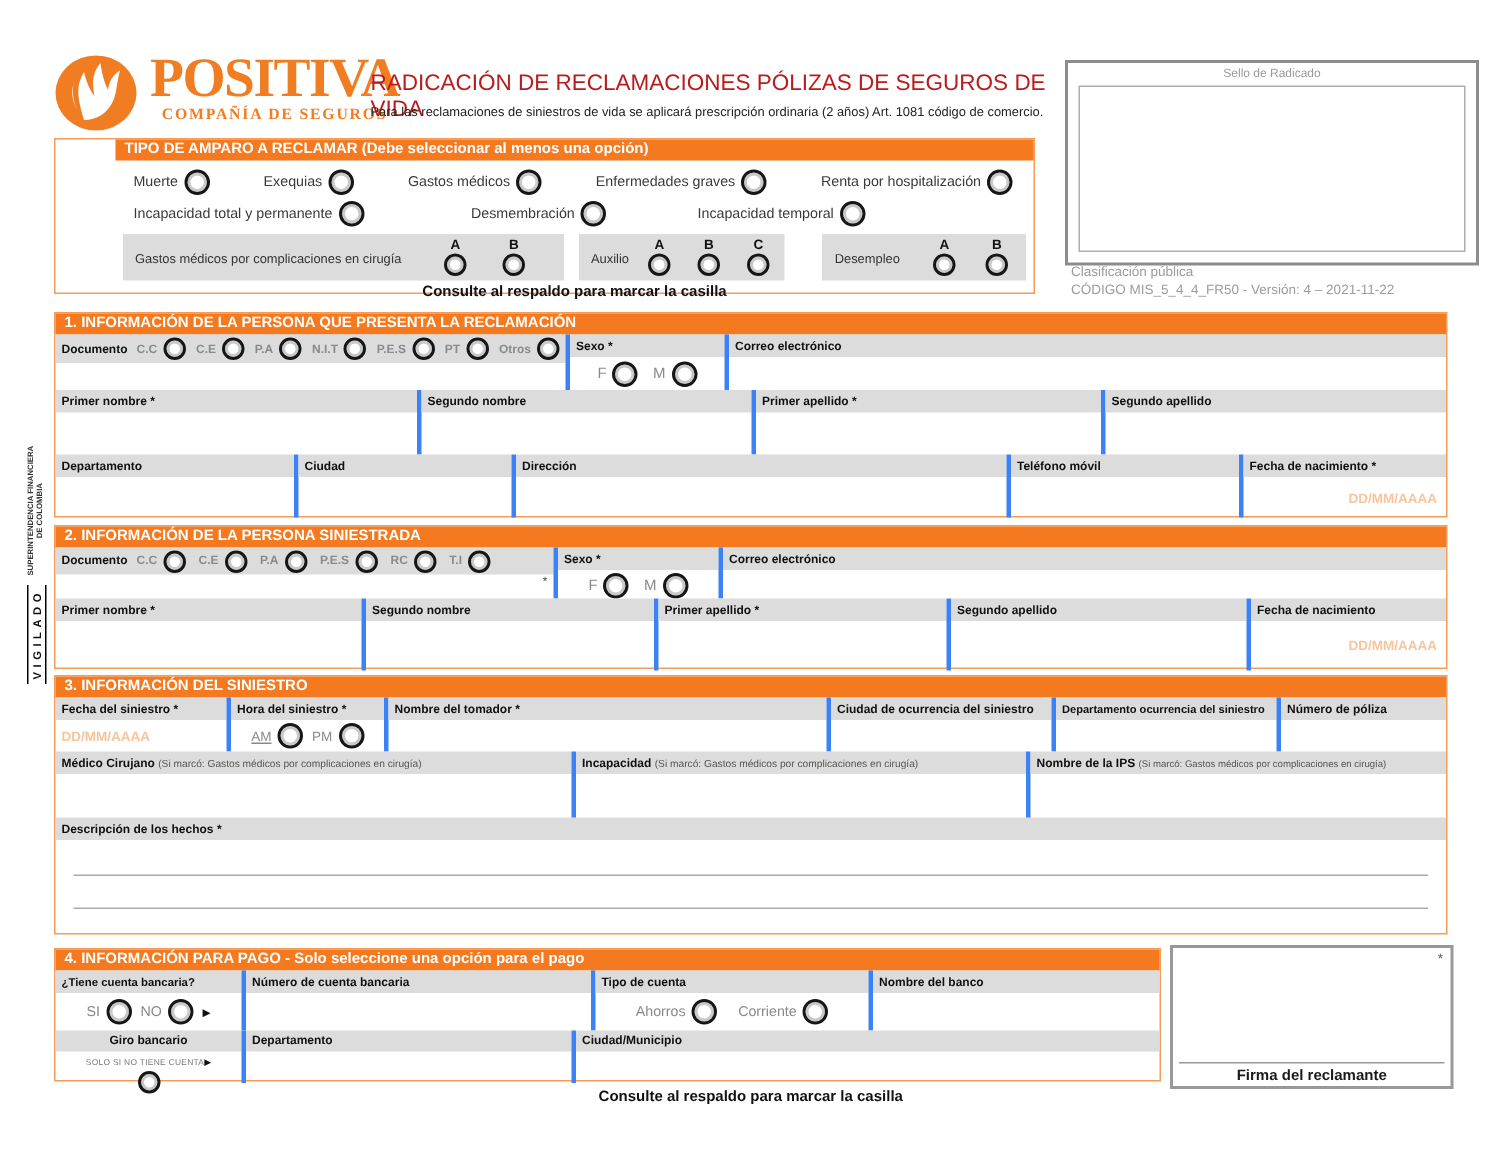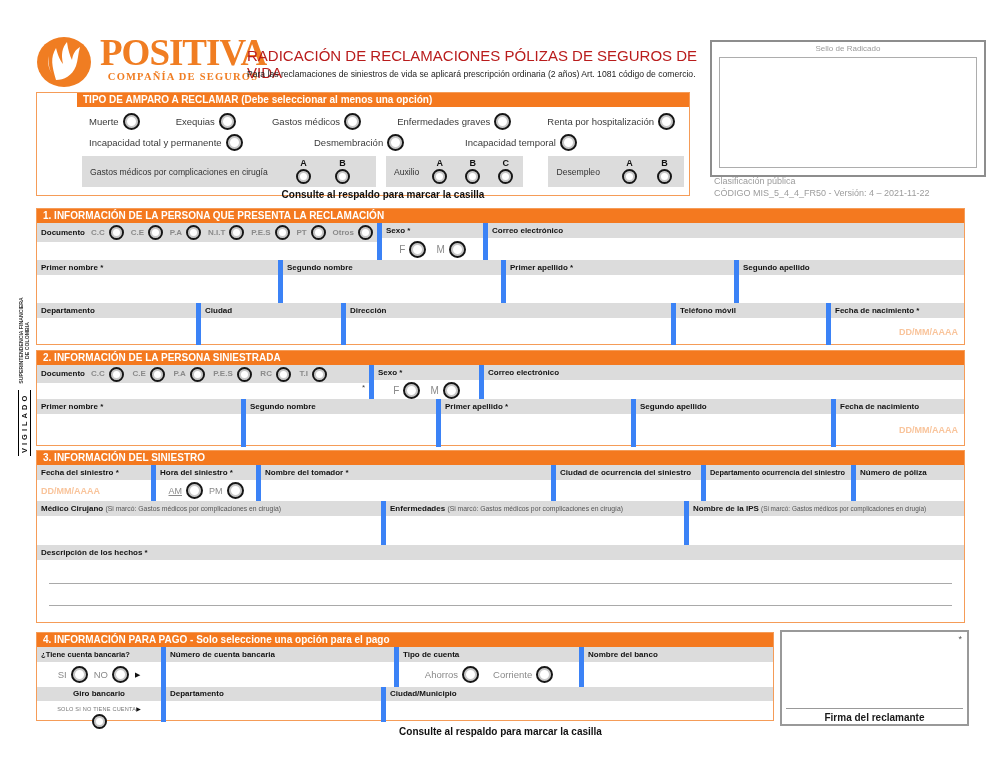--- a/index.html
+++ b/index.html
@@ -24,21 +24,21 @@
   .graytxt{color:#9c9c9c;font-size:9px;}
   
   .vig-wrap{position:absolute;left:14px;top:456px;width:178px;height:20px;transform:rotate(-90deg);transform-origin:top left;display:flex;align-items:center;gap:6px;}
   .vig-box{border-top:1.4px solid #000;border-bottom:1.4px solid #000;font-size:7.5px;font-weight:bold;letter-spacing:3px;padding:1px 3px;color:#111;}
   .vig-text{font-size:5.2px;color:#333;text-align:center;line-height:6px;font-weight:bold;}
   
   .sec{position:absolute;border:1px solid #F59C58;background:#fff;box-sizing:border-box;}
   .sec-h{background:#F4791F;color:#fff;font-weight:bold;font-size:10px;line-height:14px;padding:0 6px;white-space:nowrap;}
   .row{display:flex;align-items:stretch;}
   .cell{box-sizing:border-box;position:relative;}
-  .cell+.cell{border-left:5px solid #3b82f6;}
+  .cell+.cell{border-left:3px solid #3b82f6;}
   .bar{background:#DCDCDC;font-size:8px;font-weight:bold;line-height:15px;height:15px;padding:0 4px;white-space:nowrap;overflow:hidden;color:#111;}
   .note{font-weight:normal;color:#555;font-size:6.8px;}
   .ph{color:#F9C49B;font-weight:bold;font-size:9px;}
   .ltr{font-size:9px;font-weight:bold;color:#111;line-height:9px;}
   .colAB{display:inline-flex;flex-direction:column;align-items:center;gap:1px;}
   .grayband{background:#DCDCDC;display:flex;align-items:center;box-sizing:border-box;}
   .amp-lbl{font-size:8.6px;color:#333;}
   .bold-note{font-weight:bold;font-size:10px;color:#111;text-align:center;}
   .arrow{font-size:7px;color:#111;}
   .dline{position:absolute;left:12px;right:12px;border-top:1.6px solid #a9a9a9;}
@@ -395,21 +395,21 @@
         <div style="height:21px;"></div>
       </div>
   </div>
 
   <div class="row" style="height:44px;">
     <div class="cell" style="width:344px;">
       <div class="bar"><span>Médico Cirujano</span> <span class="note">(Si marcó: Gastos médicos por complicaciones en cirugía)</span></div>
       <div style="height:28px;"></div>
     </div>
     <div class="cell" style="width:303px;">
-      <div class="bar"><span>Enfermedades</span> <span class="note">(Si marcó: Gastos médicos por complicaciones en cirugía)</span></div>
+      <div class="bar"><span>Incapacidad</span> <span class="note">(Si marcó: Gastos médicos por complicaciones en cirugía)</span></div>
       <div style="height:28px;"></div>
     </div>
     <div class="cell" style="flex:1;">
       <div class="bar"><span>Nombre de la IPS</span> <span class="note" style="font-size:6.4px;">(Si marcó: Gastos médicos por complicaciones en cirugía)</span></div>
       <div style="height:28px;"></div>
     </div>
   </div>
 
   <div class="bar">Descripción de los hechos *</div>
   <div style="position:relative;height:62px;">

